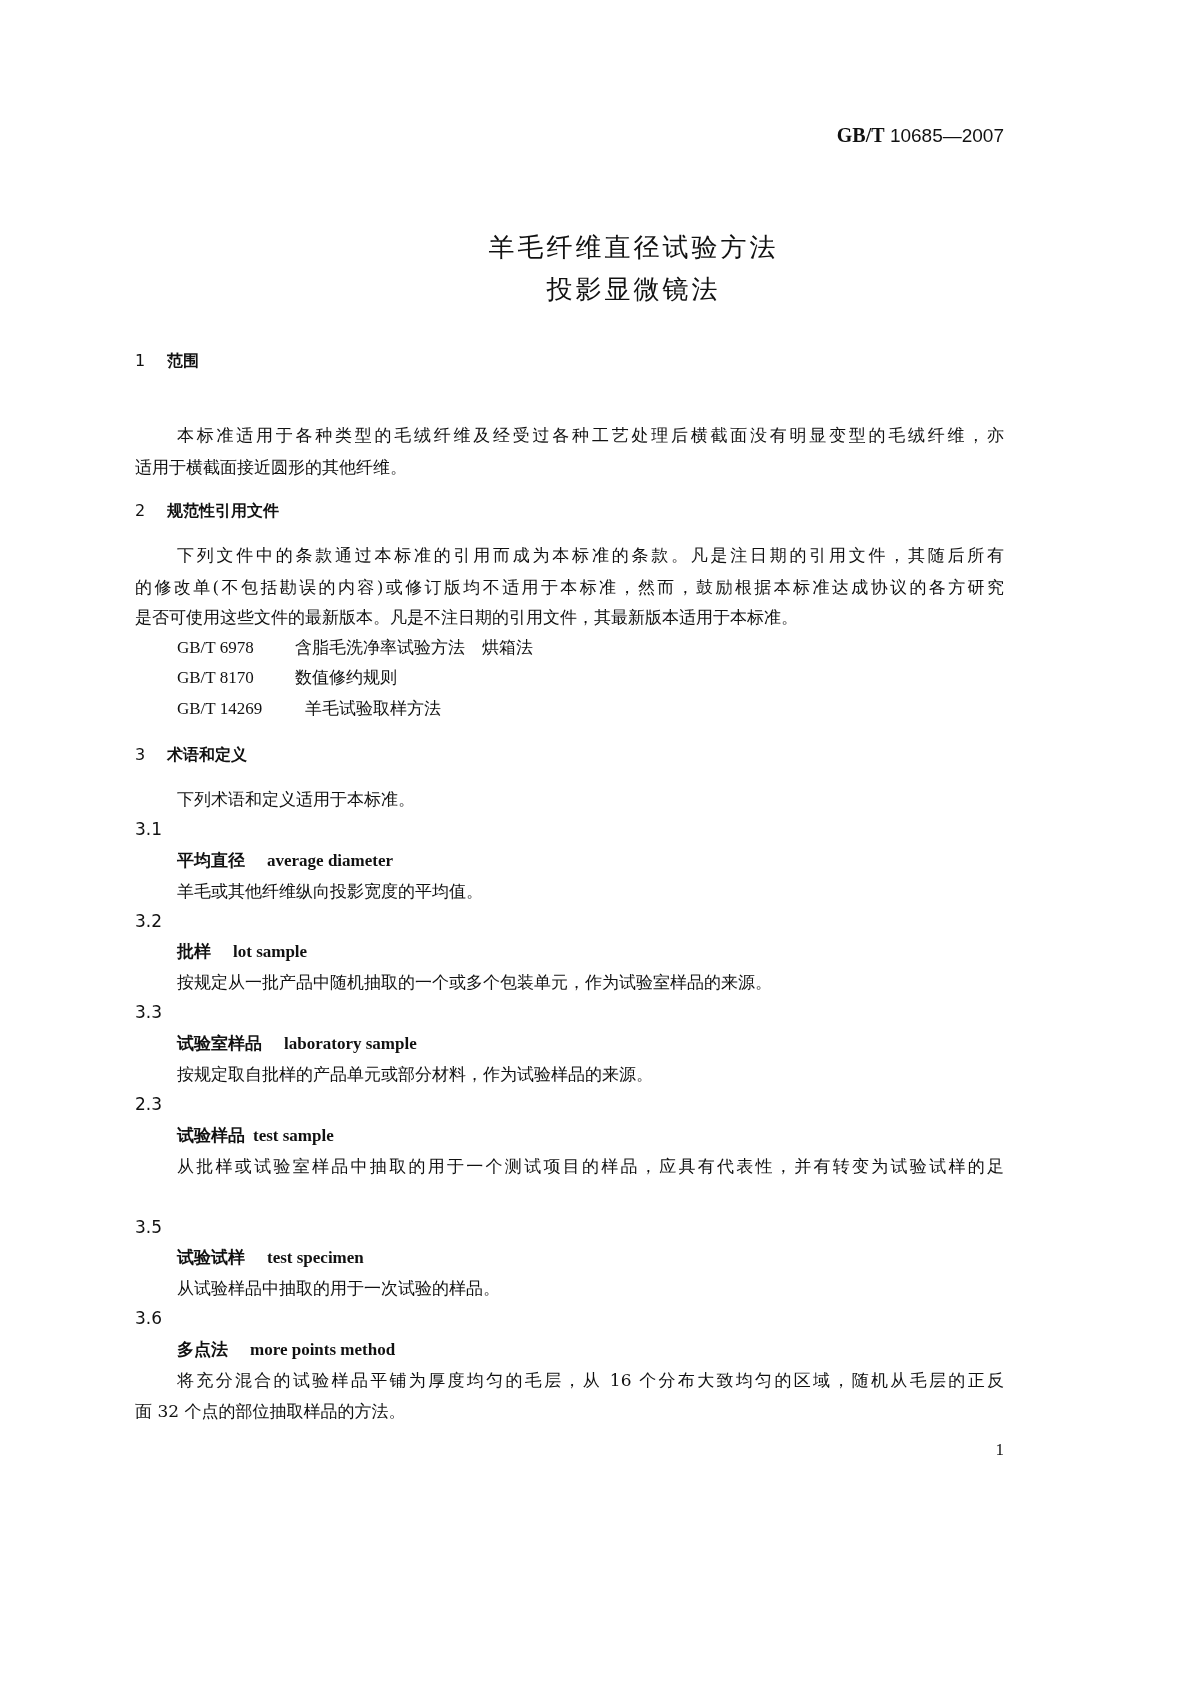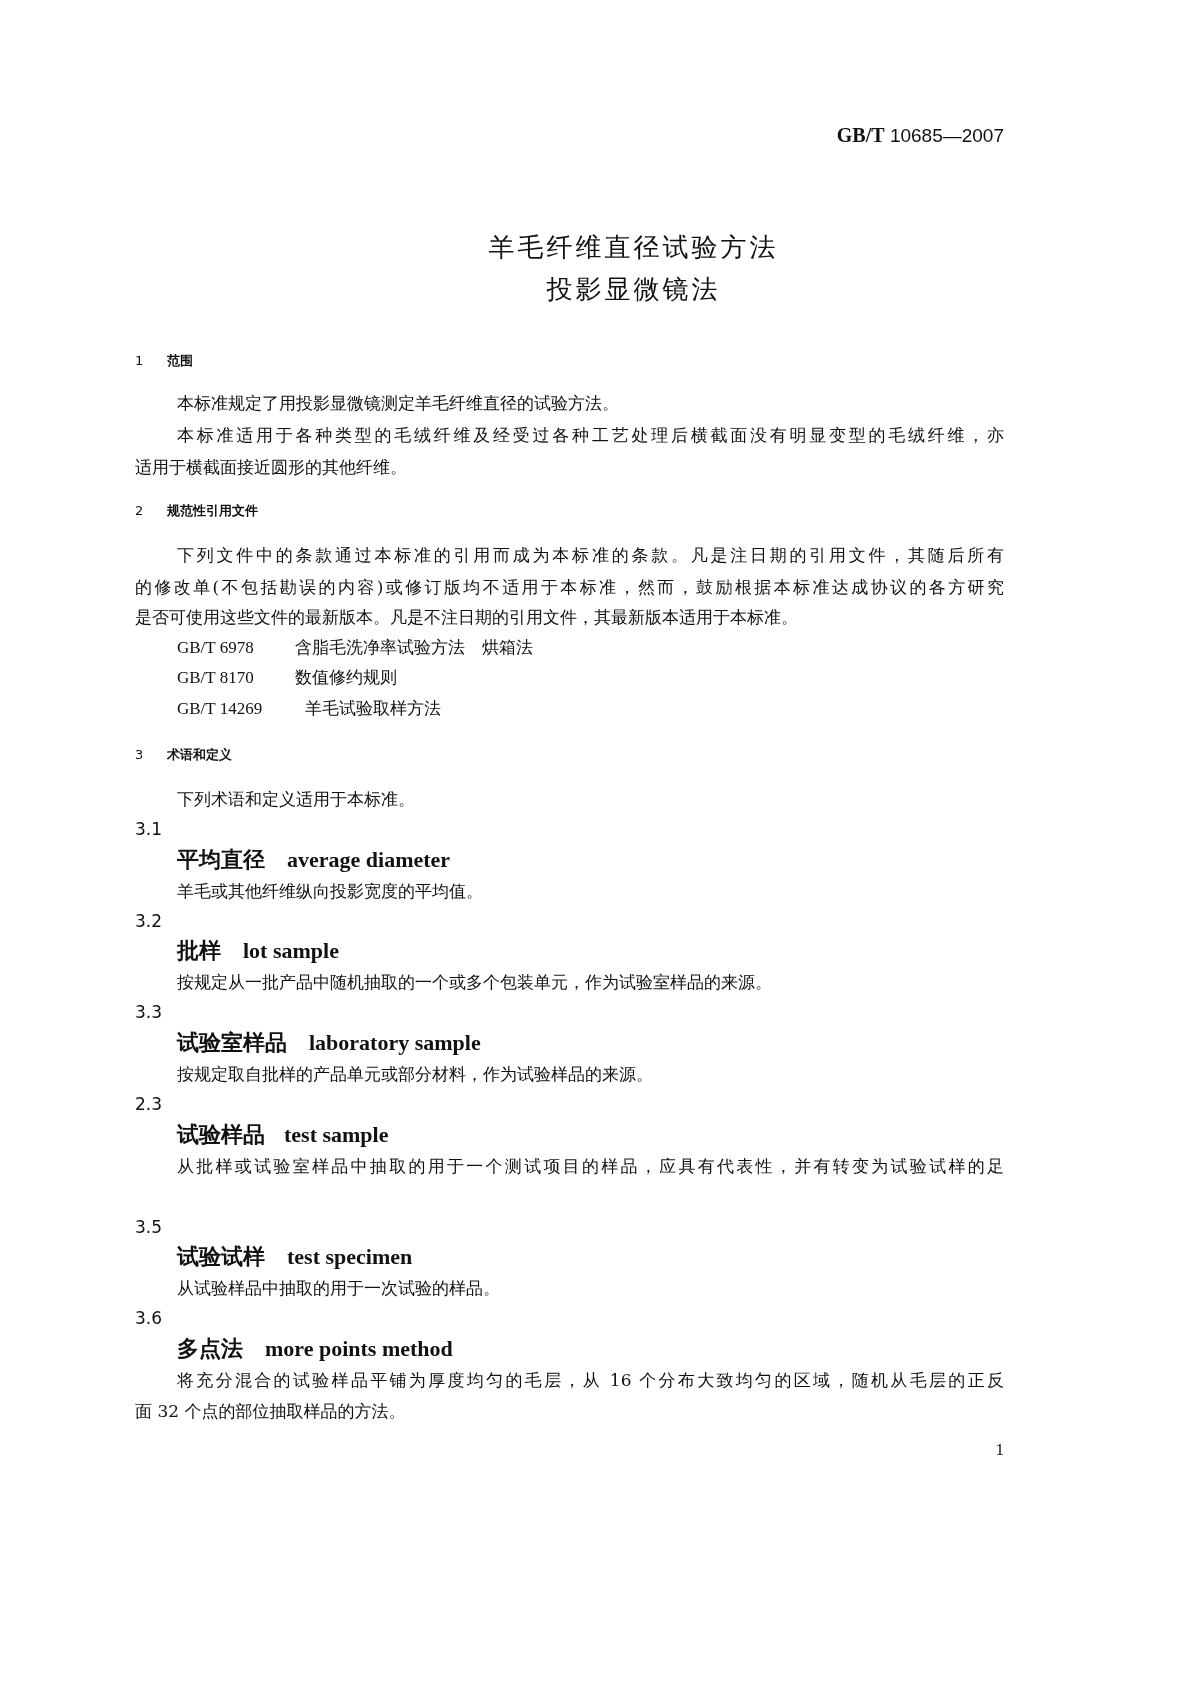--- a/index.html
+++ b/index.html
@@ -5,26 +5,26 @@
   html, body { margin: 0; padding: 0; background: #ffffff; }
   body { width: 1191px; height: 1684px; position: relative; overflow: hidden; color: #111; }
   .page { position: absolute; left: 0; top: 0; width: 1138px; height: 1684px; background: #fff; }
   .std-no { position: absolute; right: 134px; top: 124px; font-family: "Liberation Sans", sans-serif; font-size: 19px; }
   .std-no .gbt { font-family: "Liberation Serif", serif; font-weight: bold; font-size: 20px; }
   .title { position: absolute; left: 0; width: 1191px; text-align: center; font-family: "DejaVu Sans", sans-serif; font-size: 26px; letter-spacing: 3px; padding-left: 38px; }
   .t1 { top: 230px; }
   .t2 { top: 272px; }
   .ln { position: absolute; left: 135px; right: 134px; font-family: "DejaVu Serif", serif; font-size: 17px; line-height: 22px; white-space: nowrap; }
   .ind { left: 177px; }
-  .h { font-family: "DejaVu Sans", sans-serif; font-size: 13px; font-weight: bold; }
+  .h { font-family: "DejaVu Sans", sans-serif; font-size: 16px; font-weight: bold; }
   .h .num { display: inline-block; width: 32px; font-weight: normal; }
   .num2 { font-family: "DejaVu Sans", sans-serif; font-size: 17px; }
-  .term { font-family: "DejaVu Sans", sans-serif; font-weight: bold; font-size: 22px; }
+  .term { font-family: "DejaVu Sans", sans-serif; font-weight: bold; font-size: 17px; }
   .term .en { font-family: "Liberation Serif", serif; font-weight: bold; margin-left: 22px; }
-  .term .en.tight { margin-left: 19px; }
+  .term .en.tight { margin-left: 8px; }
   .just { text-align: justify; text-align-last: justify; white-space: normal; }
   .ref .code { display: inline-block; font-family: "Liberation Serif", serif; min-width: 118px; }
   .ref .code.w { min-width: 128px; }
   .pageno { position: absolute; right: 134px; top: 1554px; font-family: "Liberation Serif", serif; font-size: 17px; }
 </style>
 </head>
 <body>
 
 <div class="page">
 
@@ -32,21 +32,20 @@
     <span class="gbt">GB/T</span>
     <span>10685—2007</span>
   </div>
 
   <div class="title t1">羊毛纤维直径试验方法</div>
   <div class="title t2">投影显微镜法</div>
 
   <div class="ln h" style="top:350px">
     <span class="num">1</span><span>范围</span>
   </div>
-  <div class="ln ind" style="top:392px">本标准规定了用投影显微镜测定羊毛纤维直径的试验方法。</div>
   <div class="ln ind just" style="top:424px">本标准适用于各种类型的毛绒纤维及经受过各种工艺处理后横截面没有明显变型的毛绒纤维，亦</div>
   <div class="ln" style="top:456px">适用于横截面接近圆形的其他纤维。</div>
 
   <div class="ln h" style="top:500px">
     <span class="num">2</span><span>规范性引用文件</span>
   </div>
   <div class="ln ind just" style="top:544px">下列文件中的条款通过本标准的引用而成为本标准的条款。凡是注日期的引用文件，其随后所有</div>
   <div class="ln just" style="top:576px">的修改单(不包括勘误的内容)或修订版均不适用于本标准，然而，鼓励根据本标准达成协议的各方研究</div>
   <div class="ln" style="top:606px">是否可使用这些文件的最新版本。凡是不注日期的引用文件，其最新版本适用于本标准。</div>
 

